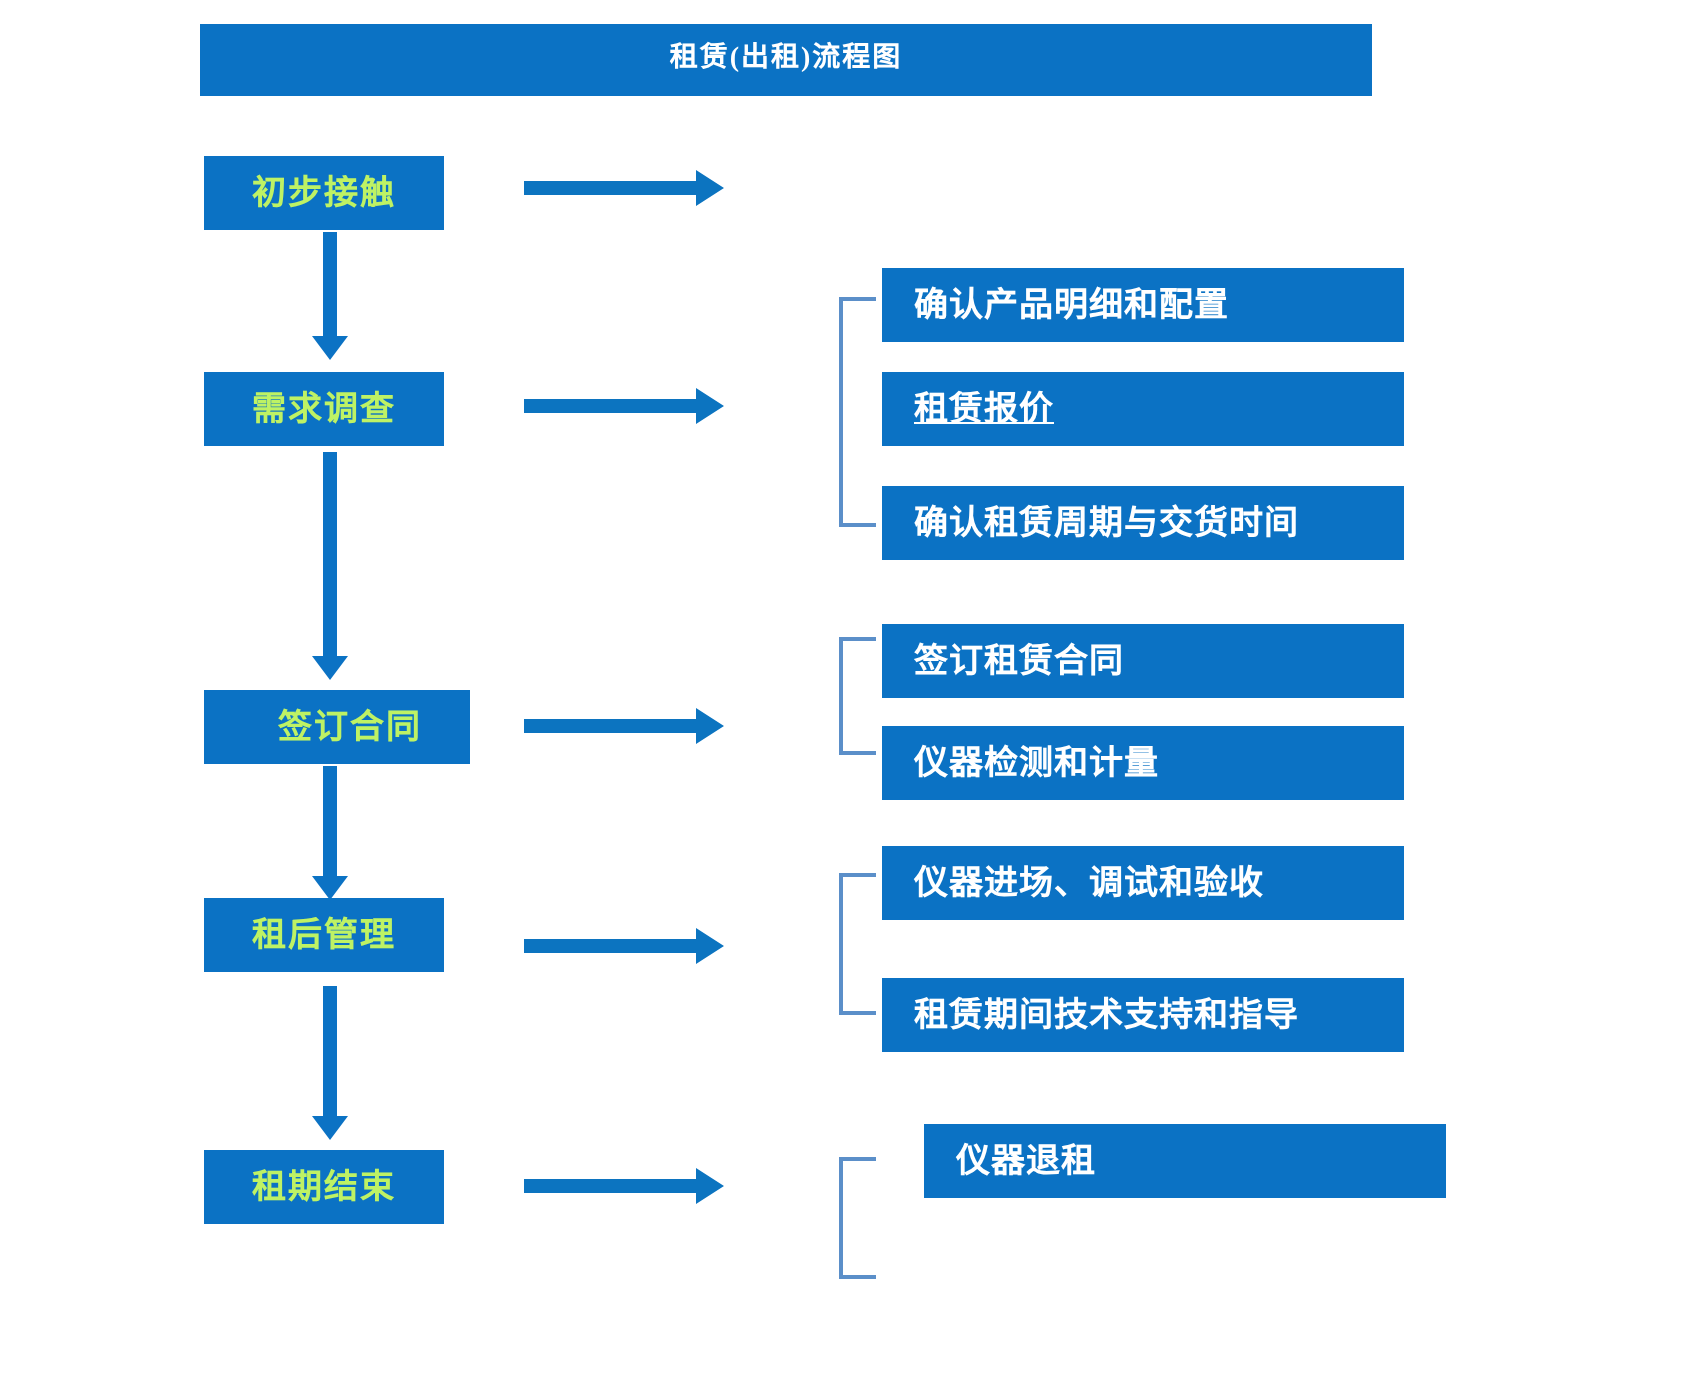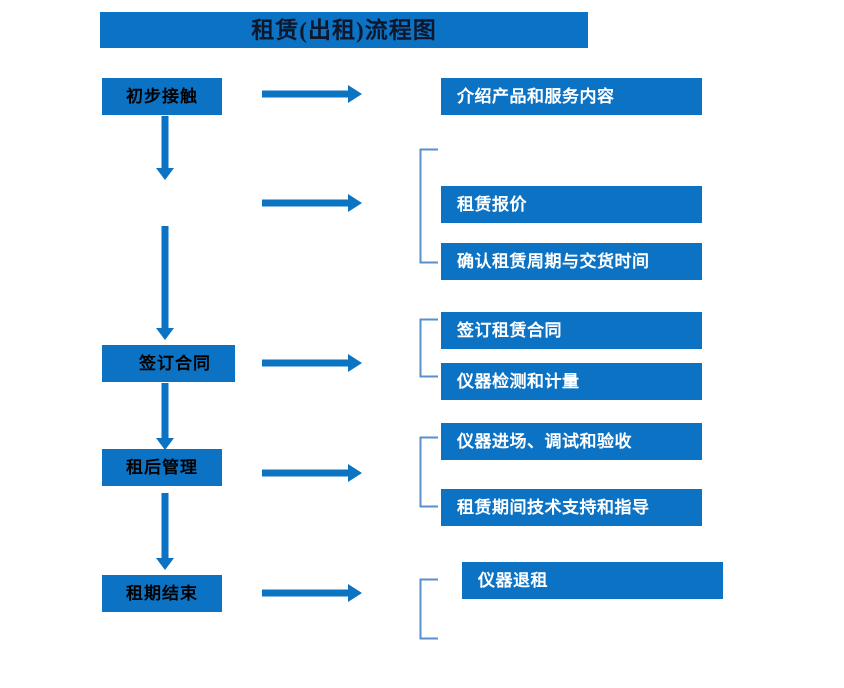--- a/index.html
+++ b/index.html
@@ -16,40 +16,40 @@
     width: 844px;
     height: 688px;
     background: #ffffff;
     overflow: hidden;
   }
   
   .title-bar {
     position: absolute;
     left: 100px;
     top: 12px;
-    width: 488px;
+    width: 586px;
     height: 36px;
     background: #0B72C4;
-    color: #0f172a;
+    color: #ffffff;
     display: flex;
     align-items: center;
     justify-content: center;
-    font-size: 23px;
+    font-size: 14px;
     font-weight: bold;
     letter-spacing: 1px;
     line-height: 1;
   }
   
   .stage-box {
     position: absolute;
     left: 102px;
     width: 120px;
     height: 37px;
     background: #0B72C4;
-    color: #000000;
+    color: #bef264;
     display: flex;
     align-items: center;
     justify-content: center;
     font-size: 17px;
     font-weight: bold;
     letter-spacing: 1px;
     line-height: 1;
     white-space: nowrap;
   }
   
@@ -98,20 +98,21 @@
 </style>
 </head>
 <body>
 
 <div id="canvas">
 
   <div class="title-bar">租赁(出租)流程图</div>
 
   <div class="stage-box" style="top:78px;">初步接触</div>
 
+  <div class="stage-box" style="top:186px;">需求调查</div>
 
   <div class="stage-box" style="top:345px;padding-left:13px;">签订合同</div>
 
   <div class="stage-box" style="top:449px;">租后管理</div>
 
   <div class="stage-box" style="top:575px;">租期结束</div>
 
   <div class="v-arrow" style="top:116px; height:66px;">
     <svg width="20" height="66" viewBox="0 0 20 66" xmlns="http://www.w3.org/2000/svg">
       <path d="M6.5 0 H13.5 V52 H19 L10 64 L1 52 H6.5 Z" fill="#0B72C4"></path>
@@ -183,24 +184,24 @@
       <path d="M19 1.5 H1.5 V70.5 H19" fill="none" stroke="#5B8FC9" stroke-width="2"></path>
     </svg>
   </div>
 
   <div class="bracket" style="top:578px; height:62px;">
     <svg width="20" height="62" viewBox="0 0 20 62" xmlns="http://www.w3.org/2000/svg">
       <path d="M19 1.5 H1.5 V60.5 H19" fill="none" stroke="#5B8FC9" stroke-width="2"></path>
     </svg>
   </div>
 
-  <div class="detail-box" style="top:78px;">介绍产品和服务内容</div>
-
-
-  <div class="detail-box" style="top:186px;">租赁报价</div>
+
+  <div class="detail-box" style="top:134px;">确认产品明细和配置</div>
+
+  <div class="detail-box" style="top:186px;text-decoration:underline;">租赁报价</div>
 
   <div class="detail-box" style="top:243px;">确认租赁周期与交货时间</div>
 
   <div class="detail-box" style="top:312px;">签订租赁合同</div>
 
   <div class="detail-box" style="top:363px;">仪器检测和计量</div>
 
   <div class="detail-box" style="top:423px;">仪器进场、调试和验收</div>
 
   <div class="detail-box" style="top:489px;">租赁期间技术支持和指导</div>

